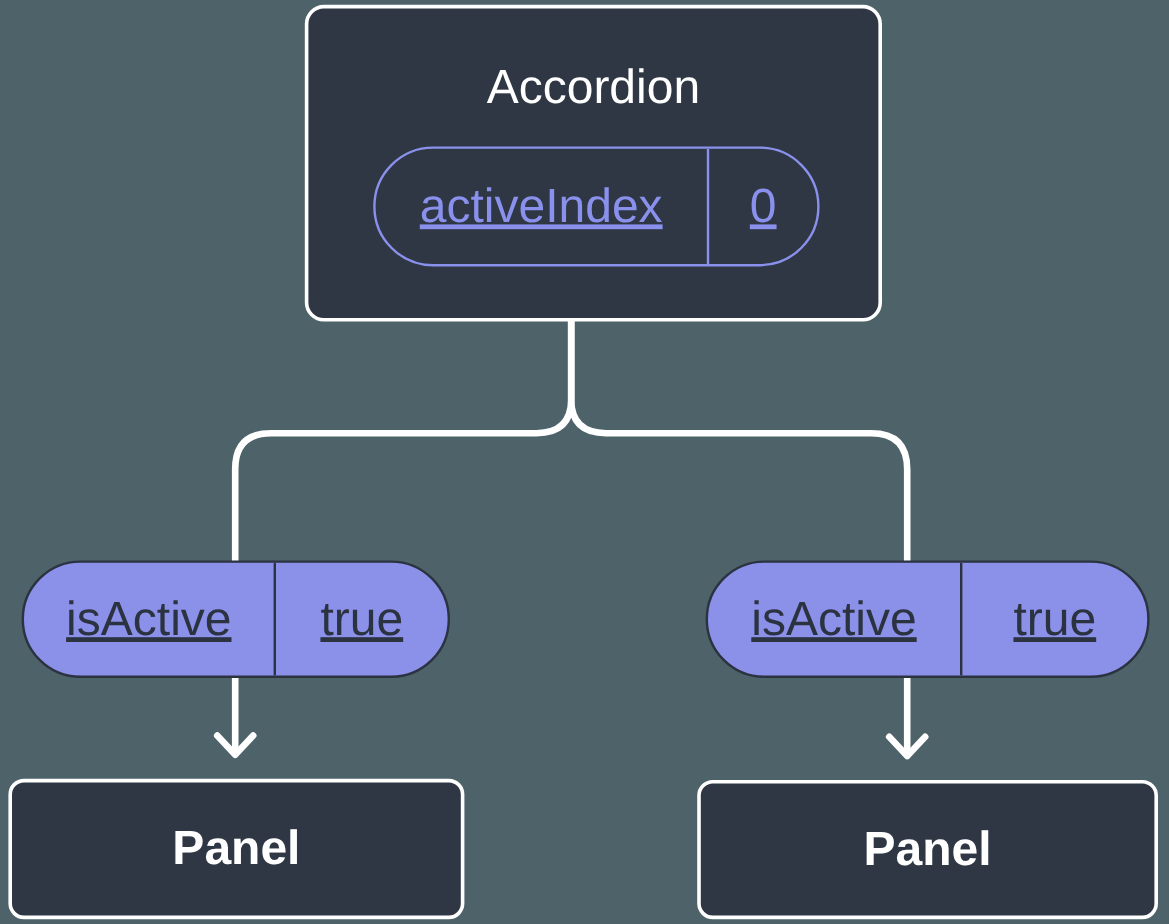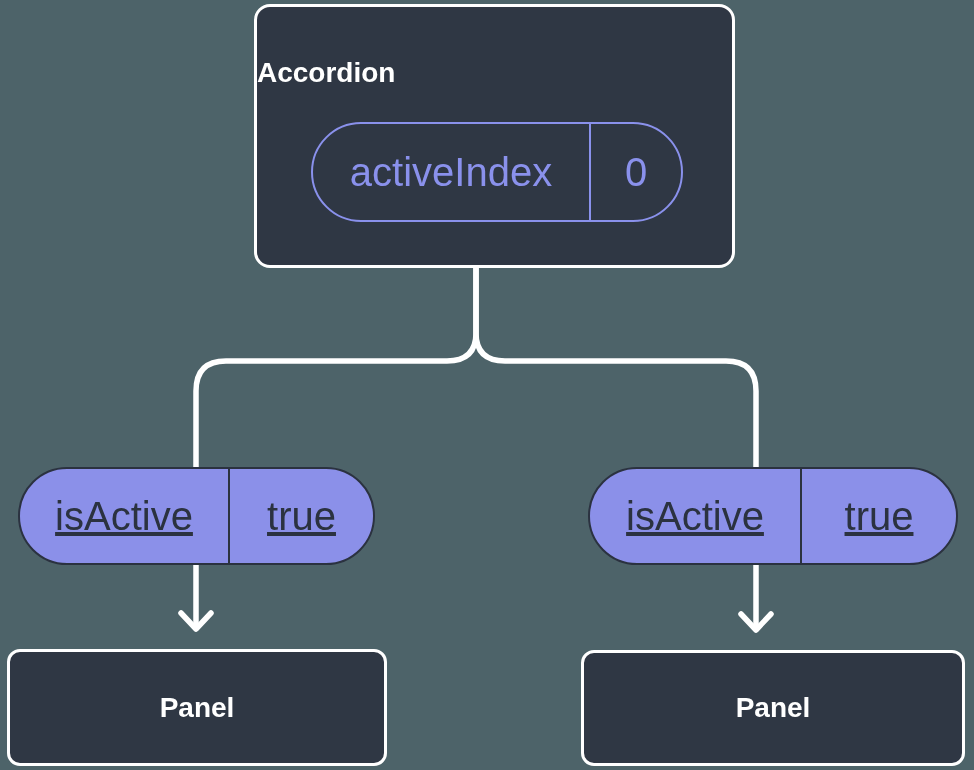--- a/index.html
+++ b/index.html
@@ -45,38 +45,39 @@
   }
   .node-root {
     left: 254px; top: 4px;
     width: 481px; height: 264px;
     border-radius: 16px;
   }
   .node-title {
     position: absolute;
     left: 0; top: 42px;
     width: 100%;
-    text-align: left;
+    text-align: center;
     color: var(--light-text);
-    font-size: 28px;
-    font-weight: 700;
+    font-size: 40px;
+    font-weight: 400;
     line-height: 48px;
   }
   .pill {
     position: absolute;
     display: flex;
     align-items: stretch;
     overflow: hidden;
   }
   .pill-outline {
     left: 54px; top: 115px;          
     width: 372px; height: 100px;
     border: 2.5px solid var(--purple-outline);
     border-radius: 50px;
     color: var(--purple-outline);
+    text-decoration: underline;
   }
   .pill-outline .pill-key { border-right: 2.5px solid var(--purple-outline); }
   .pill-filled {
     background: var(--purple-fill);
     border: 2.5px solid var(--dark-text);
     border-radius: 49px;
     color: var(--dark-text);
     text-decoration: underline;
   }
   .pill-filled .pill-key { border-right: 2.5px solid var(--dark-text); }
@@ -94,21 +95,21 @@
   .pill-outline .pill-val { flex: 1; }
   .pill-left  .pill-key { width: 210px; }
   .pill-right .pill-key { width: 212px; }
   .pill-filled .pill-val { flex: 1; }
   .node-panel {
     display: flex;
     align-items: center;
     justify-content: center;
     border-radius: 13px;
     color: var(--light-text);
-    font-size: 28px;
+    font-size: 40px;
     font-weight: 600;
   }
   .node-panel-left  { left: 7px;   top: 649px; width: 380px; height: 117px; }
   .node-panel-right { left: 581px; top: 650px; width: 384px; height: 116px; }
 </style>
 </head>
 <body>
 
 <div class="canvas">
 

